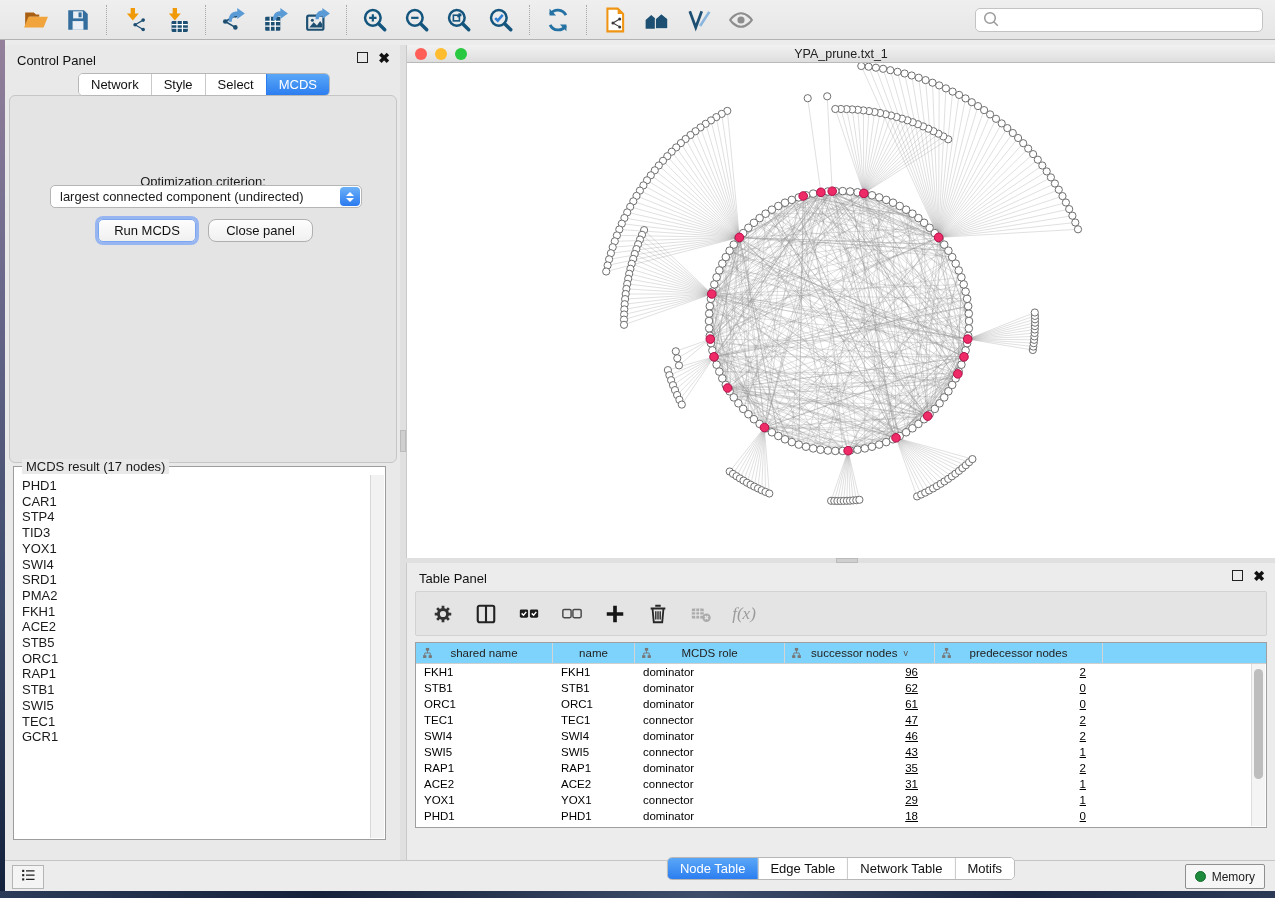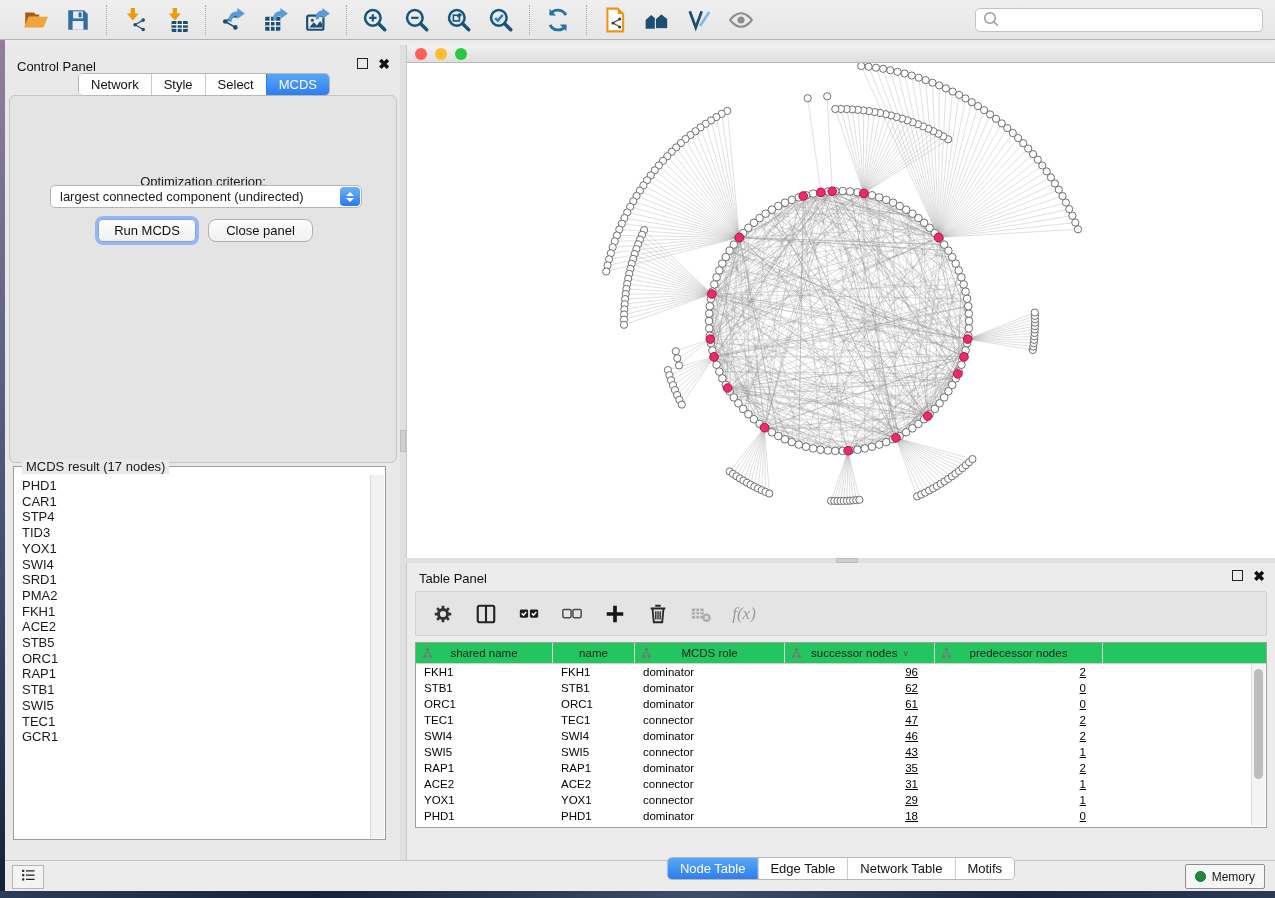--- a/index.html
+++ b/index.html
@@ -21,21 +21,21 @@
     border:1px solid #c3c3c3;border-radius:5px;display:flex;align-items:center;padding-left:6px;box-sizing:border-box;}
   .search-wrap svg{width:17px;height:17px;}
   .search-input{border:none;outline:none;flex:1;height:20px;font-size:12px;background:transparent;font-family:"Liberation Sans",sans-serif;}
   
   .panel-title{font-size:13px;color:#111;}
   .win-btns{position:absolute;right:10px;top:4px;display:flex;align-items:center;gap:10px;}
   .float-btn{width:9px;height:9px;border:1.5px solid #222;display:inline-block;cursor:pointer;}
   .close-btn{font-size:14px;font-weight:bold;color:#111;line-height:10px;cursor:pointer;}
   
   .control-panel{position:absolute;left:5px;top:45px;width:395px;height:818px;background:#e9e9e9;}
-  .cp-header{position:relative;height:24px;padding:6px 0 0 12px;box-sizing:border-box;margin-top:6px;}
+  .cp-header{position:relative;height:24px;padding:6px 0 0 12px;box-sizing:border-box;}
   .cp-header .win-btns{top:7px;}
   .tab-content{position:absolute;left:4px;top:50px;width:386px;height:366px;background:#e4e4e4;
     border:1px solid #c6c6c6;border-radius:6px;}
   .seg-tabs{position:absolute;display:flex;background:#fff;border:1px solid #b7b7b7;border-radius:5px;overflow:hidden;z-index:3;}
   .cp-tabs{left:73px;top:28px;height:21px;justify-content:center;}
   .seg{padding:3px 12px 4px 12px;font-size:13px;border-left:1px solid #c9c9c9;cursor:pointer;white-space:nowrap;background:#fff;color:#111;}
   .seg:first-child{border-left:none;}
   .seg.sel{background:linear-gradient(#5aa7f7,#2c7ef0);color:#fff;border-left-color:#2c7ef0;}
   .opt-label{position:absolute;left:0;top:78px;width:100%;text-align:center;font-size:13px;}
   .criterion{position:absolute;left:40px;top:89px;width:312px;height:23px;background:#fff;border:1px solid #b5b5b5;
@@ -69,21 +69,21 @@
   .table-panel{position:absolute;left:406px;top:563px;width:869px;height:297px;background:#ececec;border-left:1px solid #c9c9c9;box-sizing:border-box;}
   .tp-header{position:relative;height:24px;padding:6px 0 0 12px;box-sizing:border-box;}
   .tp-header .win-btns{top:7px;}
   .tp-toolbar{position:absolute;left:8px;top:28px;width:852px;height:45px;background:#e4e4e4;border:1px solid #d2d2d2;
     border-radius:2px;display:flex;align-items:center;gap:17px;padding-left:14px;box-sizing:border-box;}
   .tp-icon{width:26px;height:26px;display:flex;align-items:center;justify-content:center;cursor:pointer;}
   .tp-icon svg{width:22px;height:22px;}
   .tp-icon.disabled{cursor:default;}
   .fx-label{font-family:"Liberation Serif",serif;font-style:italic;font-size:17px;color:#9b9b9b;text-align:center;}
   .table-wrap{position:absolute;left:8px;top:79px;width:852px;height:186px;background:#fff;border:1px solid #9f9f9f;box-sizing:border-box;overflow:hidden;}
-  .thead{display:flex;height:20px;background:#22c55e;border-bottom:1px solid #cfcfcf;}
+  .thead{display:flex;height:20px;background:#7dd3fc;border-bottom:1px solid #cfcfcf;}
   .th{position:relative;display:flex;align-items:center;justify-content:center;font-size:11.5px;color:#222;
     border-right:1px solid #d4d4d4;box-sizing:border-box;cursor:pointer;}
   .th .hier{position:absolute;left:6px;top:4px;}
   .th .sort{margin-left:6px;font-size:9px;color:#555;}
   .trow{display:flex;height:16px;align-items:center;font-size:11.5px;color:#000;}
   .td{box-sizing:border-box;padding:0 8px;white-space:nowrap;overflow:hidden;}
   .td.num{text-align:right;padding-right:17px;text-decoration:underline;}
   .tbl-scroll{position:absolute;right:1px;top:21px;width:13px;bottom:1px;background:#f4f4f4;border-left:1px solid #ddd;}
   .tbl-thumb{position:absolute;left:2px;top:5px;width:9px;height:110px;background:#bdbdbd;border-radius:5px;}
   .tp-tabs{left:50%;transform:translateX(-50%);top:270px;height:21px;margin-top:24px;}
@@ -314,20 +314,21 @@
       <div class="grip"></div>
     </div>
 
   <div class="net-window">
     <div class="net-titlebar">
       <div class="lights" id="lights">
           <span class="light" style="background: rgb(255, 95, 87);"></span>
           <span class="light" style="background: rgb(254, 188, 46);"></span>
           <span class="light" style="background: rgb(40, 200, 64);"></span>
         </div>
+      <div class="net-title">YPA_prune.txt_1</div>
     </div>
     <div class="net-canvas">
       <svg id="net-svg" width="867" height="494">
           <line x1="479.2" y1="379.1" x2="346.9" y2="356.2" stroke="#8f8f8f" stroke-opacity="0.35" stroke-width="0.7"></line>
           <line x1="358.6" y1="365.3" x2="486.0" y2="139.7" stroke="#8f8f8f" stroke-opacity="0.35" stroke-width="0.7"></line>
           <line x1="472.2" y1="134.4" x2="465.0" y2="383.7" stroke="#8f8f8f" stroke-opacity="0.35" stroke-width="0.7"></line>
           <line x1="312.3" y1="308.6" x2="548.7" y2="315.4" stroke="#8f8f8f" stroke-opacity="0.35" stroke-width="0.7"></line>
           <line x1="341.4" y1="351.2" x2="545.2" y2="194.1" stroke="#8f8f8f" stroke-opacity="0.35" stroke-width="0.7"></line>
           <line x1="309.6" y1="214.3" x2="406.2" y2="130.6" stroke="#8f8f8f" stroke-opacity="0.35" stroke-width="0.7"></line>
           <line x1="322.6" y1="187.7" x2="413.5" y2="386.7" stroke="#8f8f8f" stroke-opacity="0.35" stroke-width="0.7"></line>

